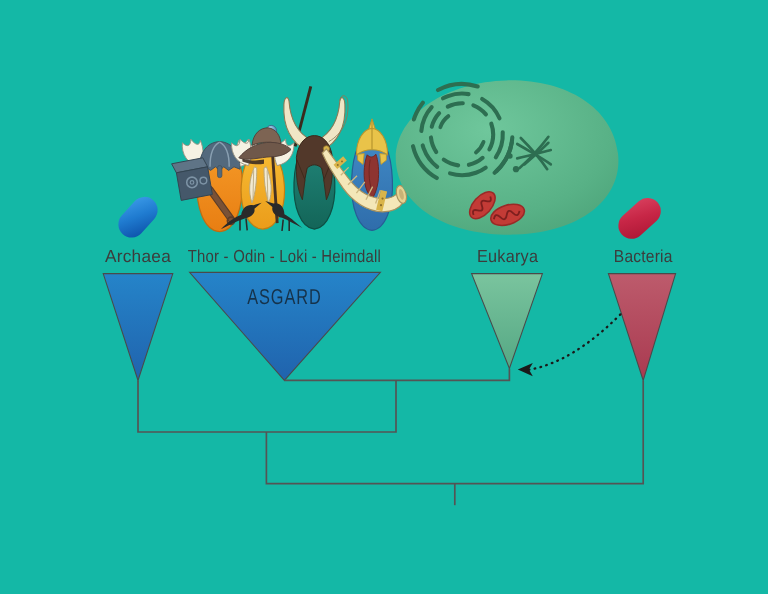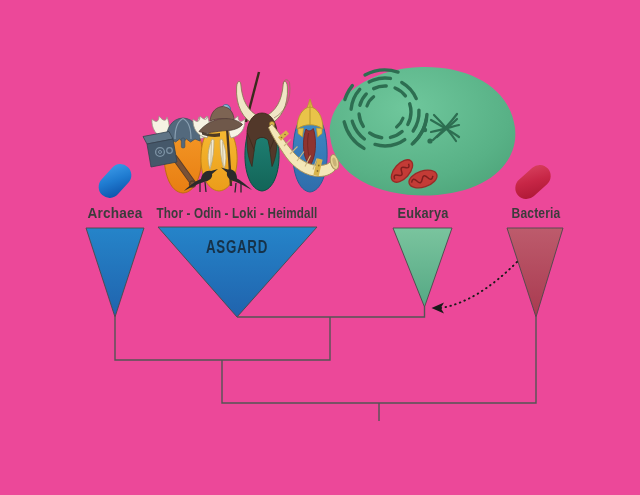--- a/index.html
+++ b/index.html
@@ -1,16 +1,16 @@
 <!DOCTYPE html>
 <html><head>
 <meta charset="utf-8">
 <style>
   html,body{margin:0;padding:0;background:#ffffff;}
-  .stage{width:640px;height:495px;position:relative;background:#ec4899;overflow:hidden;font-weight:bold;}
+  .stage{width:640px;height:495px;position:relative;background:#14b8a6;overflow:hidden;}
   svg{display:block;}
   text{font-family:"Liberation Sans","DejaVu Sans",sans-serif;}
   .taxon-label{font-size:14.5px;fill:#3c3c3c;letter-spacing:.2px;}
   .clade-label{font-size:18px;fill:#16324a;letter-spacing:1px;}
 </style>
 </head>
 <body>
 
 <div class="stage">
 <svg width="640" height="495" viewBox="0 0 640 495">

